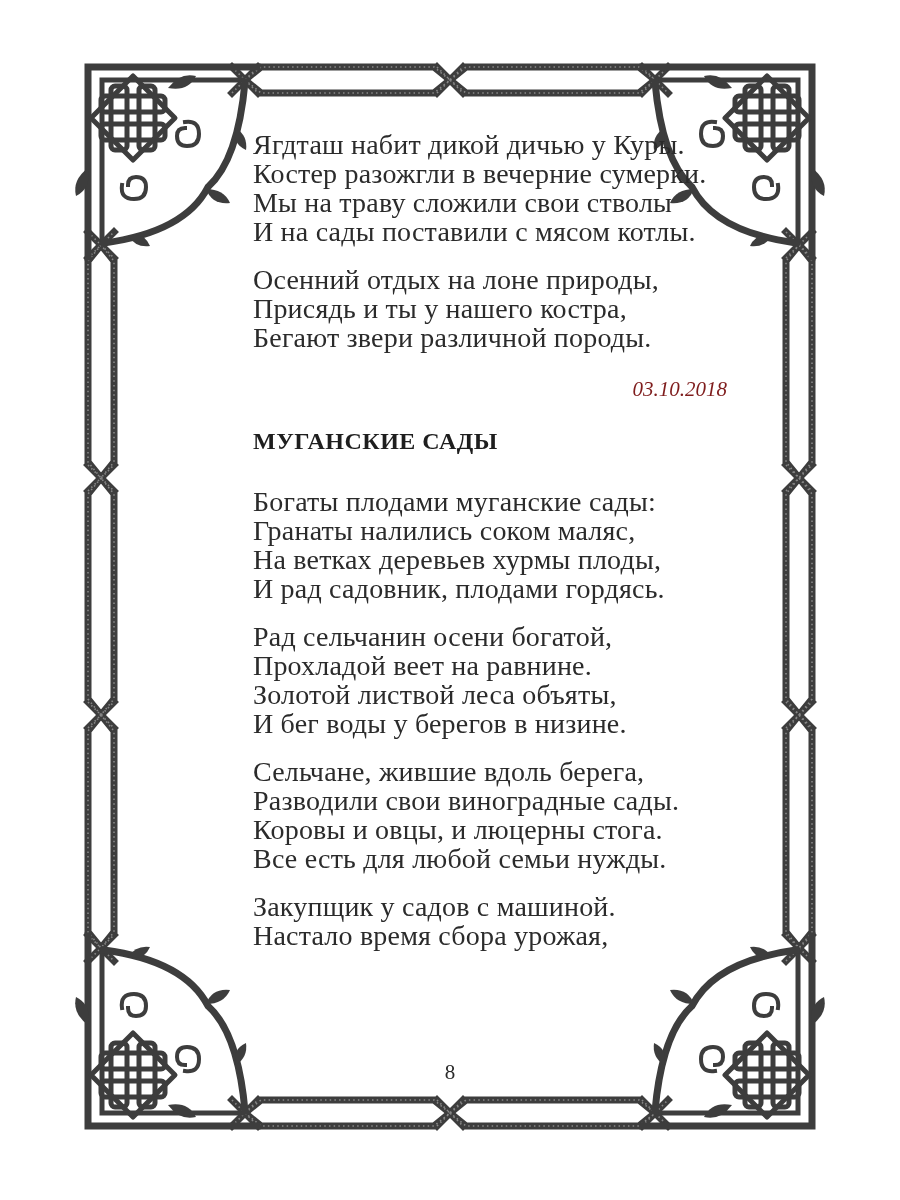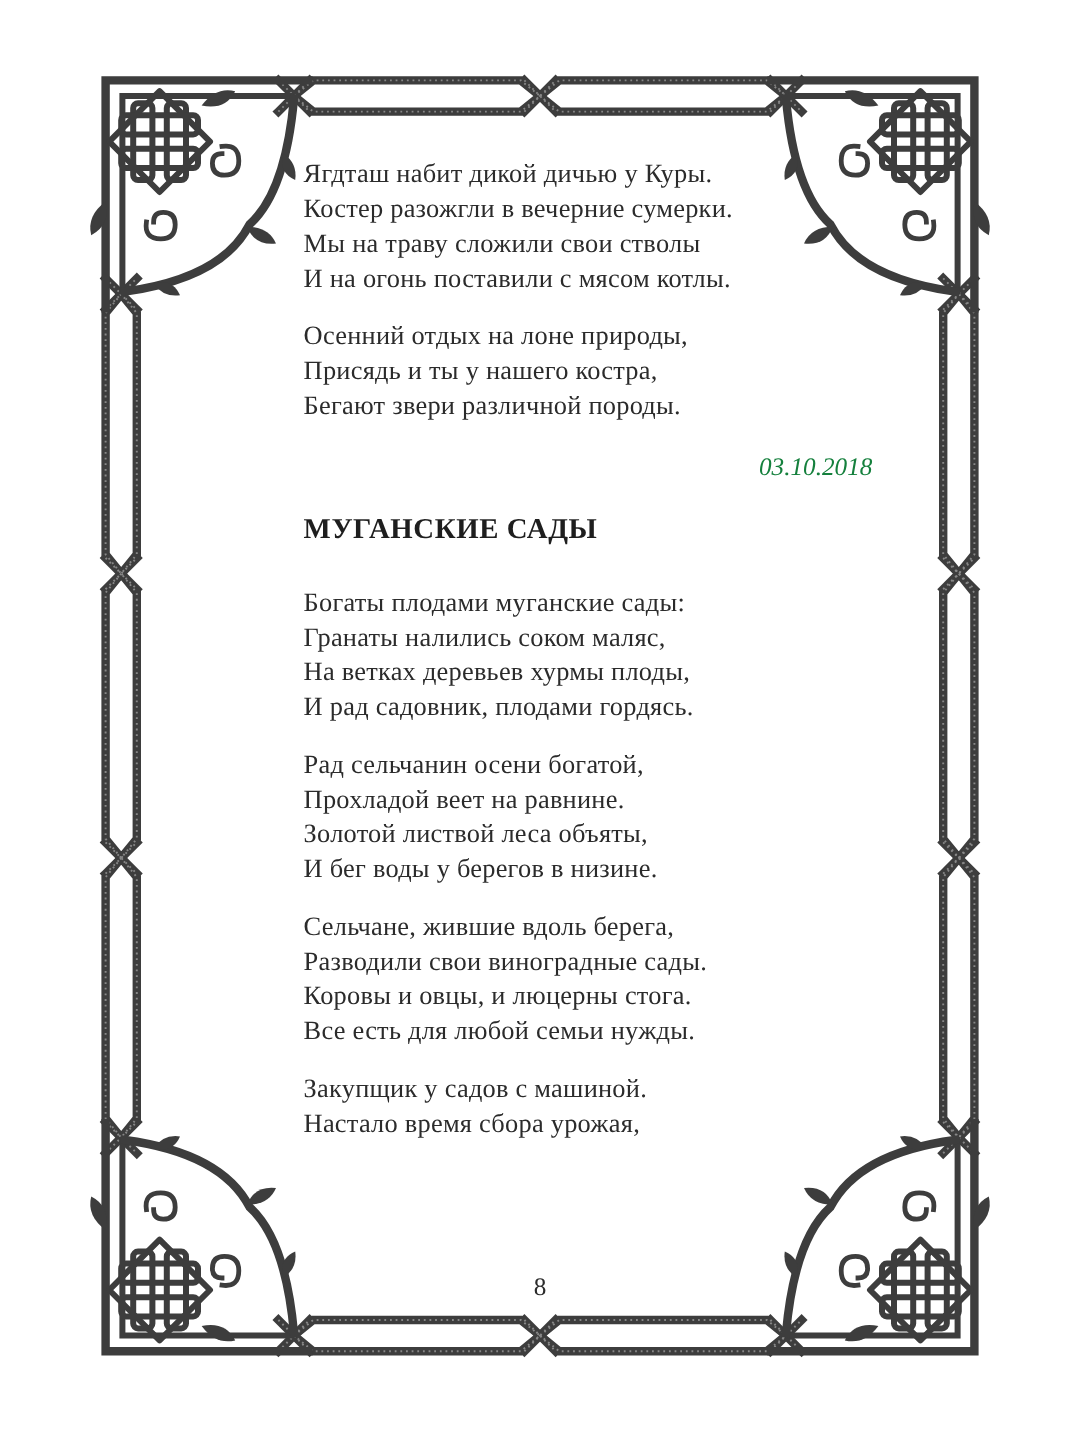--- a/index.html
+++ b/index.html
@@ -26,32 +26,32 @@
     position: absolute;
     left: 253px;
     top: 130px;
     width: 474px;
     color: #2b2b2b;
   }
   .stanza {
     margin: 0 0 19px 0;
   }
   .poem-line {
-    font-size: 22px;
+    font-size: 28px;
     line-height: 29px;
     letter-spacing: 0.2px;
     white-space: nowrap;
   }
   .poem-date {
     margin: 23px 0 22px 0;
     font-size: 21px;
     line-height: 29px;
     font-style: italic;
     text-align: right;
-    color: #15803d;
+    color: #7f1d1d;
   }
   .poem-heading {
     margin: 0 0 31px 0;
     font-size: 24px;
     line-height: 30px;
     font-weight: bold;
     letter-spacing: 0.5px;
     color: #1e1e1e;
   }
   .page-number {
@@ -150,21 +150,21 @@
     <use href="#corner" transform="translate(900,0) scale(-1,1)"></use>
     <use href="#corner" transform="translate(0,1193) scale(1,-1)"></use>
     <use href="#corner" transform="translate(900,1193) scale(-1,-1)"></use>
   </svg>
 
   <div class="text-block">
       <div class="stanza">
         <div class="poem-line">Ягдташ набит дикой дичью у Куры.</div>
         <div class="poem-line">Костер разожгли в вечерние сумерки.</div>
         <div class="poem-line">Мы на траву сложили свои стволы</div>
-        <div class="poem-line">И на огонь поставили с мясом котлы.</div>
+        <div class="poem-line">И на сады поставили с мясом котлы.</div>
       </div>
       <div class="stanza">
         <div class="poem-line">Осенний отдых на лоне природы,</div>
         <div class="poem-line">Присядь и ты у нашего костра,</div>
         <div class="poem-line">Бегают звери различной породы.</div>
       </div>
       <div class="poem-date">03.10.2018</div>
       <div class="poem-heading">МУГАНСКИЕ САДЫ</div>
       <div class="stanza">
         <div class="poem-line">Богаты плодами муганские сады:</div>

